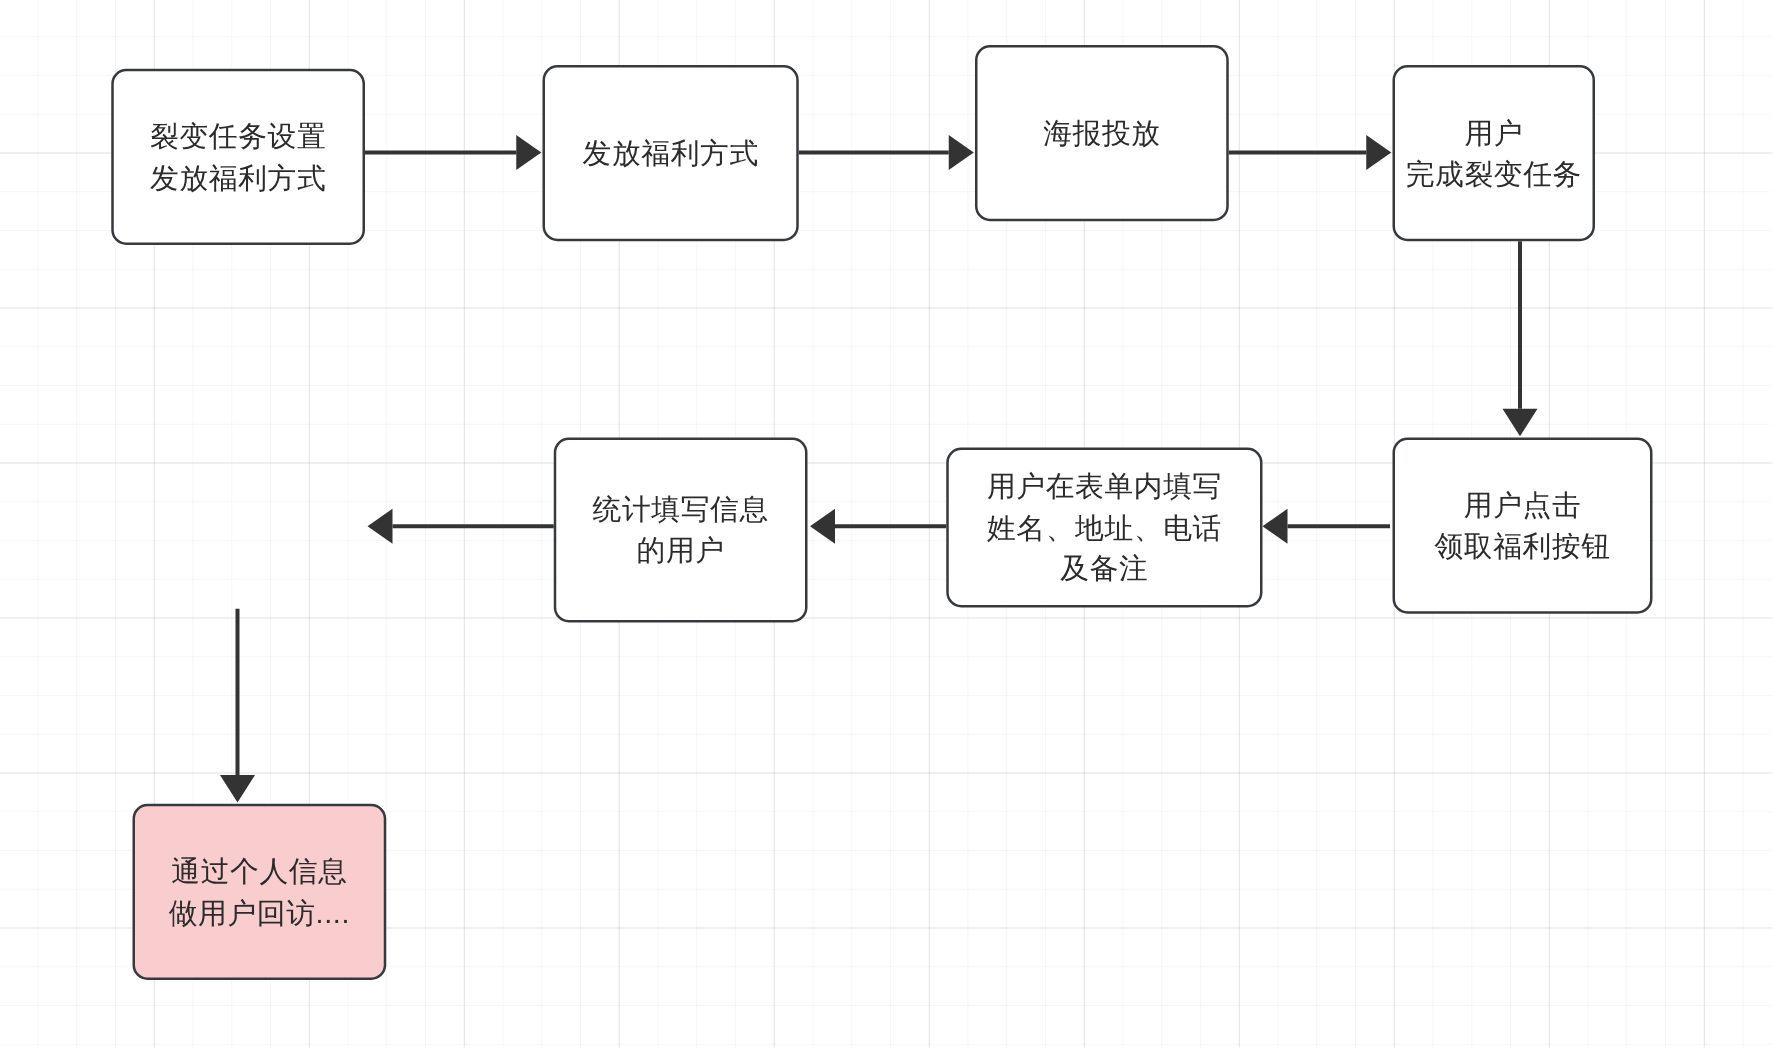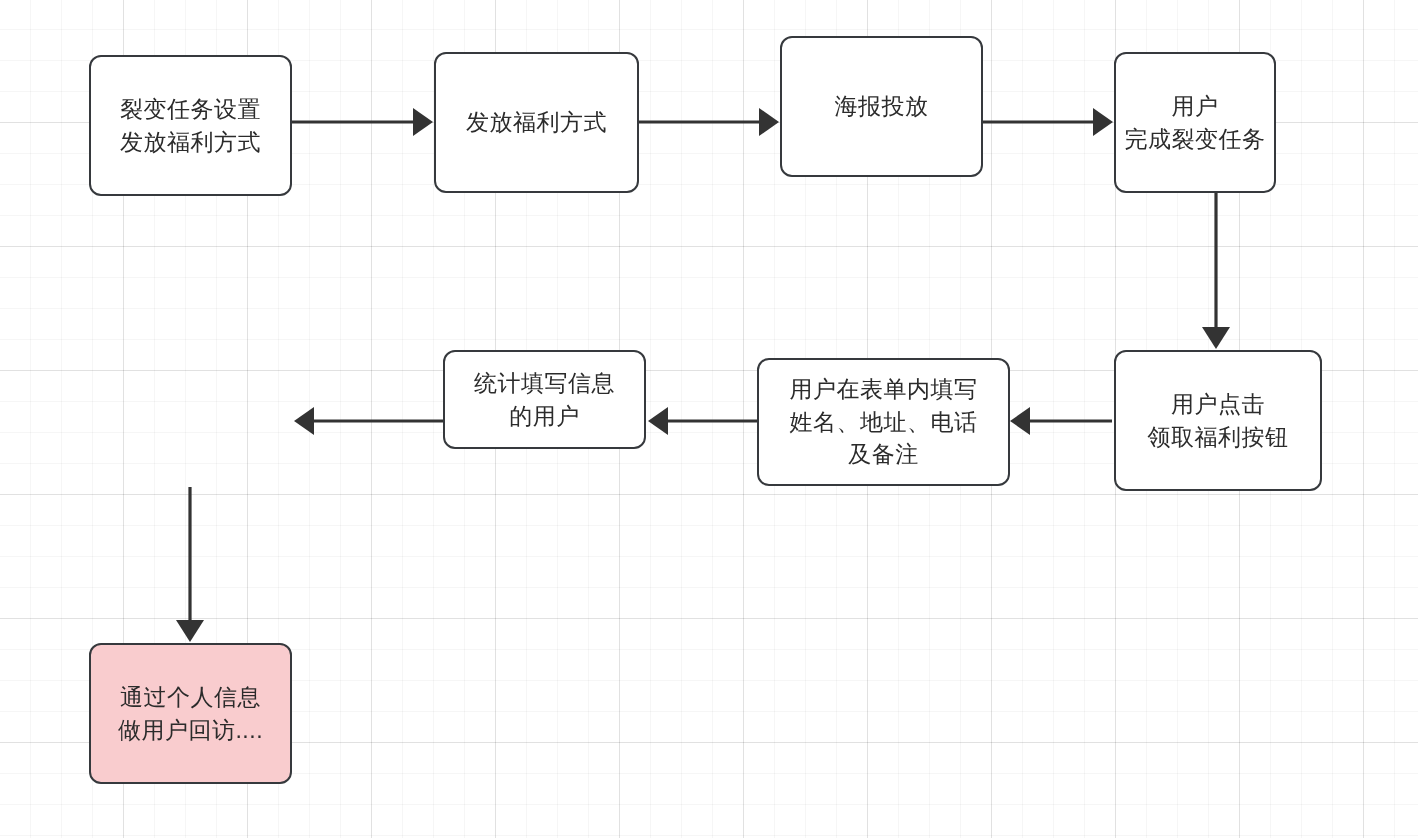--- a/index.html
+++ b/index.html
@@ -122,20 +122,20 @@
   <div class="node" style="left:1114px; top:52px; width:162px; height:141px;">用户
 完成裂变任务</div>
 
   <div class="node" style="left:1114px; top:350px; width:208px; height:141px;">用户点击
 领取福利按钮</div>
 
   <div class="node" style="left:757px; top:358px; width:253px; height:128px;">用户在表单内填写
 姓名、地址、电话
 及备注</div>
 
-  <div class="node" style="left:443px; top:350px; width:203px; height:99px;">统计填写信息
+  <div class="node" style="left:443px; top:350px; width:203px; height:148px;">统计填写信息
 的用户</div>
 
 
-  <div class="node pink" style="left:89px; top:643px; width:203px; height:141px;">通过个人信息
+  <div class="node pink" style="left:106px; top:643px; width:203px; height:141px;">通过个人信息
 做用户回访....</div>
 
 </div>
 
 </body></html>

